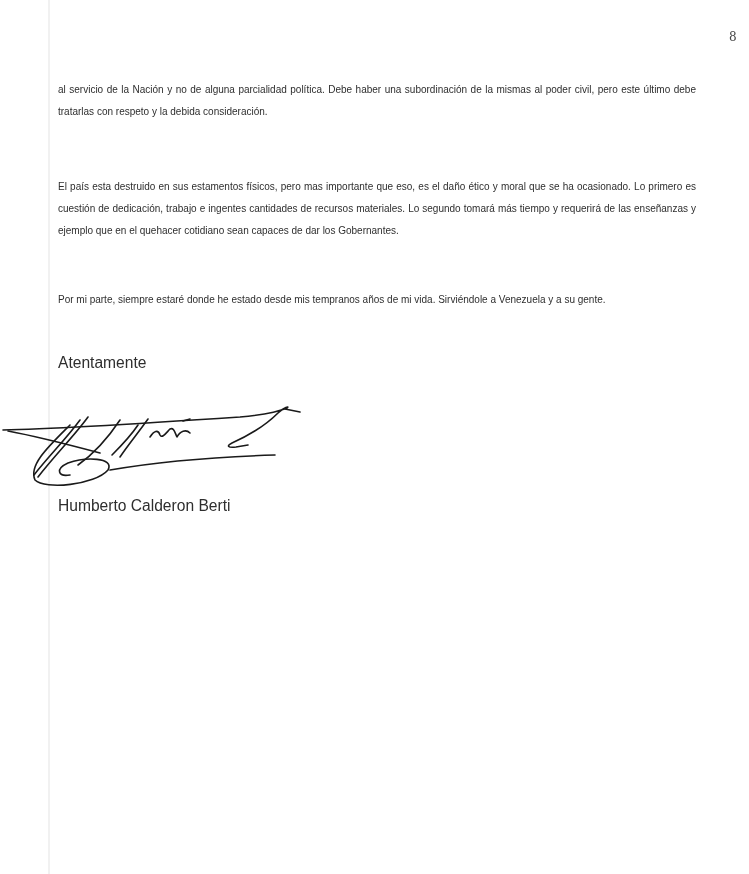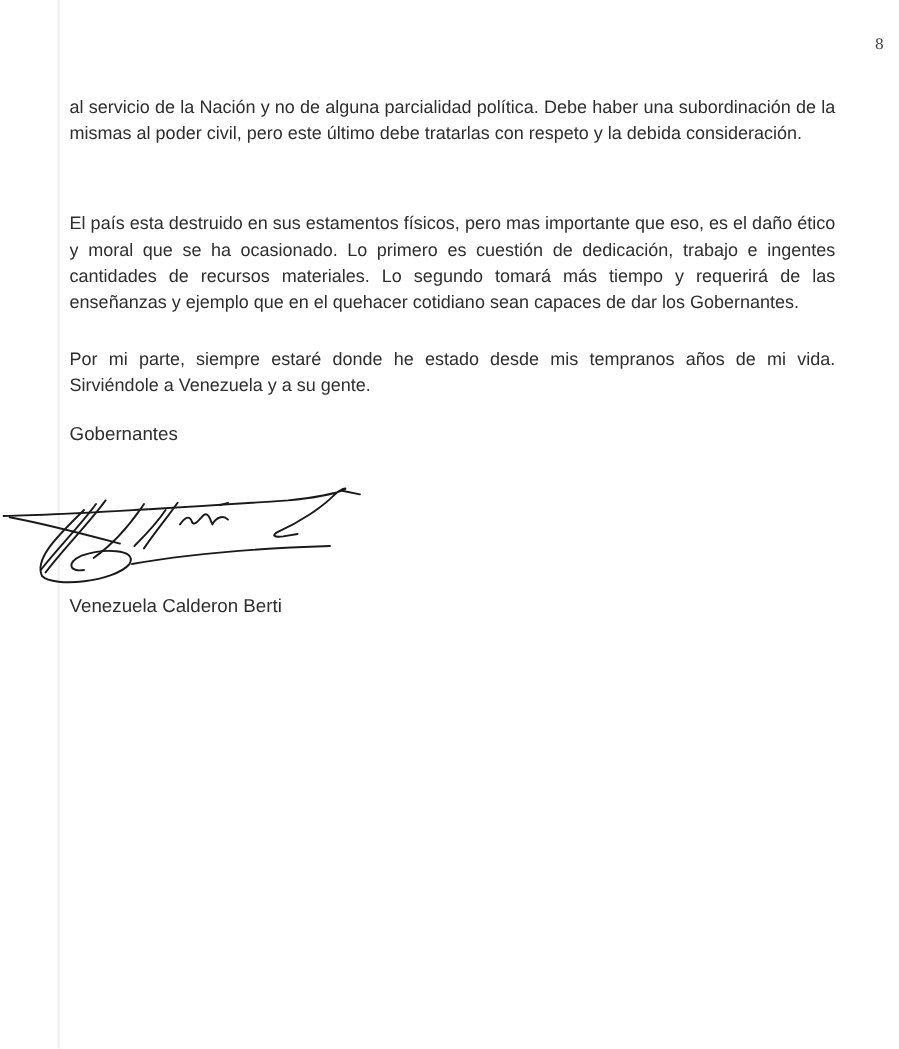--- a/index.html
+++ b/index.html
@@ -28,21 +28,21 @@
     left: 729px;
     top: 30px;
     font-family: "DejaVu Serif", serif;
     font-size: 12px;
     color: #444;
   }
   .body-text {
     position: absolute;
     left: 58px;
     width: 638px;
-    font-size: 15px;
+    font-size: 10px;
     line-height: 22px;
     text-align: justify;
     margin: 0;
   }
   .p1 { top: 79px; }
   .p2 { top: 176px; }
   .p3 { top: 289px; }
   .closing {
     position: absolute;
     left: 58px;
@@ -73,21 +73,21 @@
 <div class="margin-line"></div>
 
 <div class="page-number">8</div>
 
 <p class="body-text p1">al servicio de la Nación y no de alguna parcialidad política. Debe haber una subordinación de la mismas al poder civil, pero este último debe tratarlas con respeto y la debida consideración.</p>
 
 <p class="body-text p2">El país esta destruido en sus estamentos físicos, pero mas importante que eso, es el daño ético y moral que se ha ocasionado. Lo primero es cuestión de dedicación, trabajo e ingentes cantidades de recursos materiales. Lo segundo tomará más tiempo y requerirá de las enseñanzas y ejemplo que en el quehacer cotidiano sean capaces de dar los Gobernantes.</p>
 
 <p class="body-text p3">Por mi parte, siempre estaré donde he estado desde mis tempranos años de mi vida. Sirviéndole a Venezuela y a su gente.</p>
 
-<p class="closing">Gobernantes</p>
+<p class="closing">Atentamente</p>
 
 <svg class="signature" viewBox="0 0 310 95" xmlns="http://www.w3.org/2000/svg" fill="none" stroke="#1a1a1a" stroke-width="1.6" stroke-linecap="round" stroke-linejoin="round">
 
   <path d="M3 35 C 60 34, 150 28, 240 22 C 262 20, 280 16, 287 13 C 290 11, 284 12, 278 18 C 268 28, 250 40, 232 48 C 226 51, 228 53, 236 52 L 248 50"></path>
   <path d="M285 14 L 300 17"></path>
 
   <path d="M8 36 C 40 42, 70 50, 100 58"></path>
 
   <path d="M88 22 C 75 40, 55 60, 38 82"></path>
   <path d="M80 25 C 66 44, 48 62, 34 80"></path>
@@ -97,13 +97,13 @@
   <path d="M120 25 C 110 40, 95 58, 78 70"></path>
   <path d="M148 24 C 138 38, 128 50, 120 62"></path>
   <path d="M138 30 C 130 42, 120 52, 112 60"></path>
 
   <path d="M150 42 C 154 36, 158 34, 160 40 C 162 44, 166 38, 170 34 C 174 32, 175 38, 177 42 C 180 36, 186 34, 190 38"></path>
   <path d="M183 26 L 190 24"></path>
 
   <path d="M110 75 C 150 68, 210 62, 275 60"></path>
 </svg>
 
-<p class="signer-name">Venezuela Calderon Berti</p>
+<p class="signer-name">Humberto Calderon Berti</p>
 
 </body></html>

